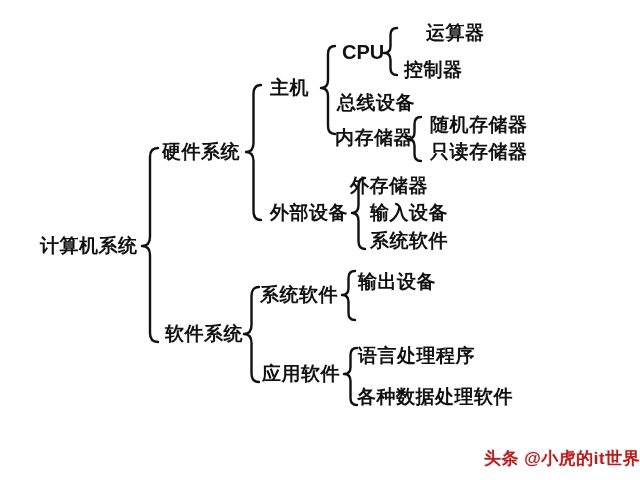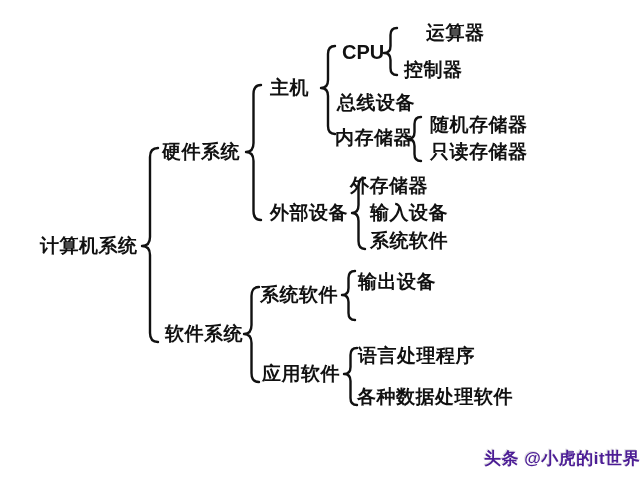--- a/index.html
+++ b/index.html
@@ -41,21 +41,21 @@
     stroke-width: 2.4;
     stroke-linecap: round;
     stroke-linejoin: round;
   }
   .watermark {
     position: absolute;
     left: 484px;
     top: 447px;
     font-size: 17px;
     font-weight: 700;
-    color: #4c1d95;
+    color: #b91c1c;
     text-shadow: 1px 1px 0 #ffffff, -1px -1px 0 #e0e0e0;
     white-space: nowrap;
     letter-spacing: 0.5px;
   }
 </style>
 </head>
 <body>
 
 <div id="canvas">
 

